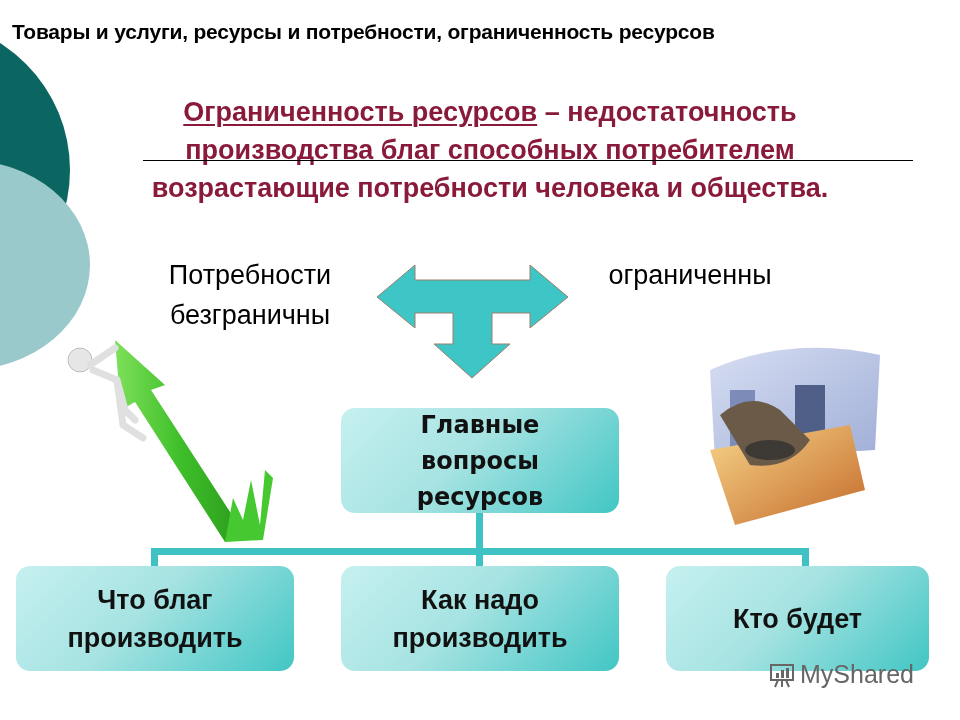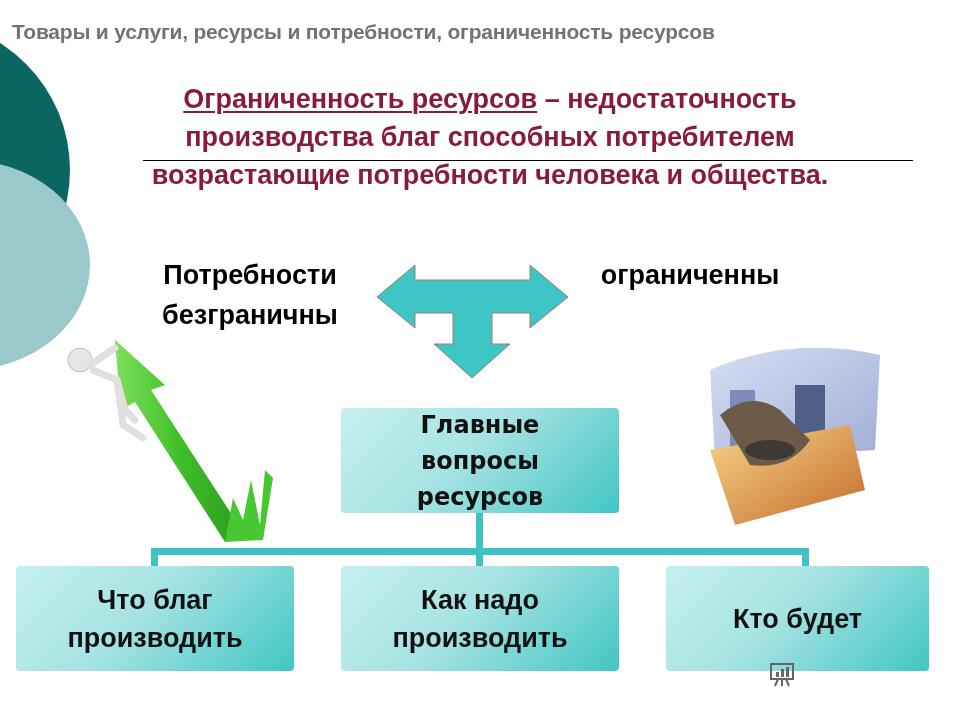--- a/index.html
+++ b/index.html
@@ -12,38 +12,38 @@
     .circle-dark {
       position:absolute; left:-230px; top:20px; width:300px; height:300px;
       border-radius:50%; background:#0b6662;
     }
     .circle-light {
       position:absolute; left:-160px; top:160px; width:250px; height:210px;
       border-radius:50%; background:#99c9cb;
     }
     .slide-title {
       position:absolute; left:12px; top:20px; width:948px;
-      font-size:21px; font-weight:bold; color:#737373;
+      font-size:21px; font-weight:bold; color:#000000;
       white-space:nowrap; letter-spacing:-0.2px;
     }
     .definition {
-      position:absolute; left:60px; top:80px; width:860px;
+      position:absolute; left:60px; top:93px; width:860px;
       text-align:center; color:#8a1a3a; font-weight:bold;
       font-size:27px; line-height:38px;
     }
     .definition .term { text-decoration:underline; text-decoration-thickness:2px; text-underline-offset:3px; }
     .def-rule {
       position:absolute; left:143px; top:160px; width:770px; height:1px; background:#000;
     }
     .side-label {
-      position:absolute; font-size:27px; font-weight:bold; color:#000;
+      position:absolute; font-size:27px; font-weight:normal; color:#000;
       text-align:center; line-height:40px;
     }
     .box {
-      position:absolute; border-radius:4px;
+      position:absolute; border-radius:14px;
       background:linear-gradient(135deg, #c6f0f0 0%, #a6e3e2 45%, #41c6c4 100%);
       display:flex; align-items:center; justify-content:center; text-align:center;
       font-weight:bold; color:#111; font-size:27px; line-height:38px;
     }
     .connector { position:absolute; background:#3ec2c3; }
     .watermark {
       position:absolute; left:768px; top:660px; display:flex; align-items:center;
       color:#666; font-size:25px;
     }
   </style>
@@ -140,13 +140,14 @@
 </div>
 
 <div class="watermark">
   <svg width="28" height="28" viewBox="0 0 28 28">
     <rect x="3" y="4" width="22" height="15" fill="none" stroke="#666" stroke-width="2"></rect>
     <rect x="8" y="12" width="3" height="5" fill="#666"></rect>
     <rect x="13" y="9" width="3" height="8" fill="#666"></rect>
     <rect x="18" y="7" width="3" height="10" fill="#666"></rect>
     <path d="M10,19 L7,26 M14,19 L14,26 M18,19 L21,26" stroke="#666" stroke-width="2"></path>
   </svg>
+  <span style="margin-left:4px;">MyShared</span>
 </div>
 
 </body></html>

